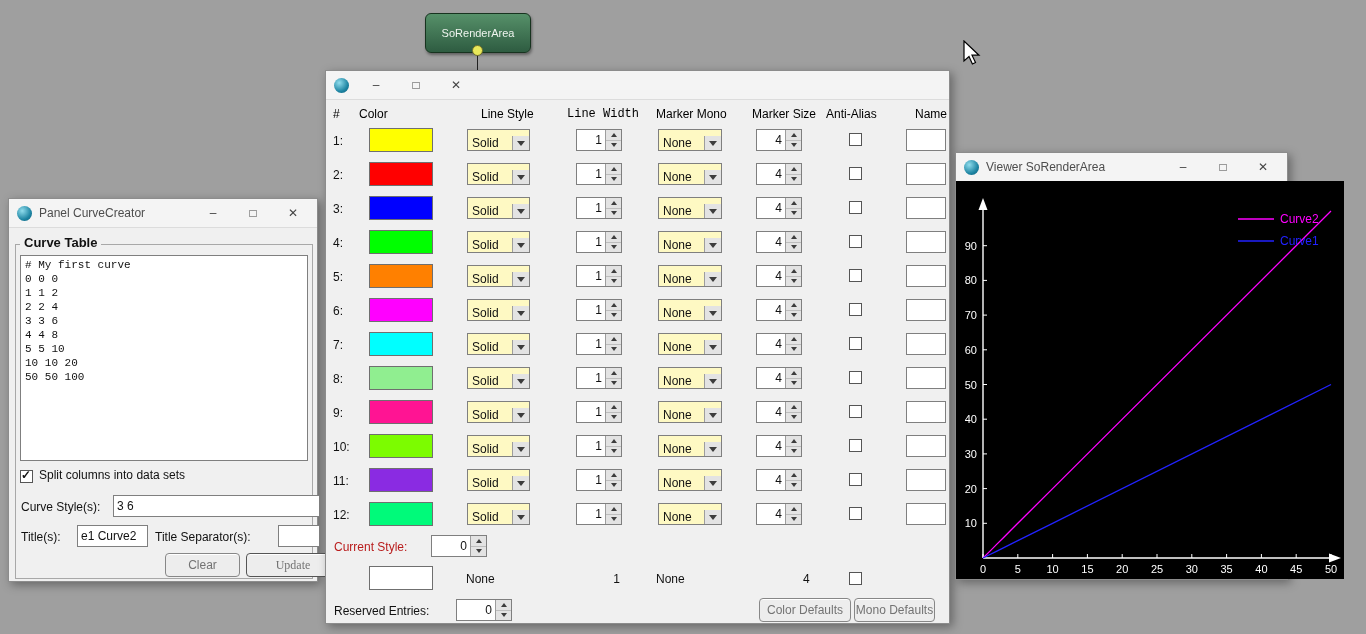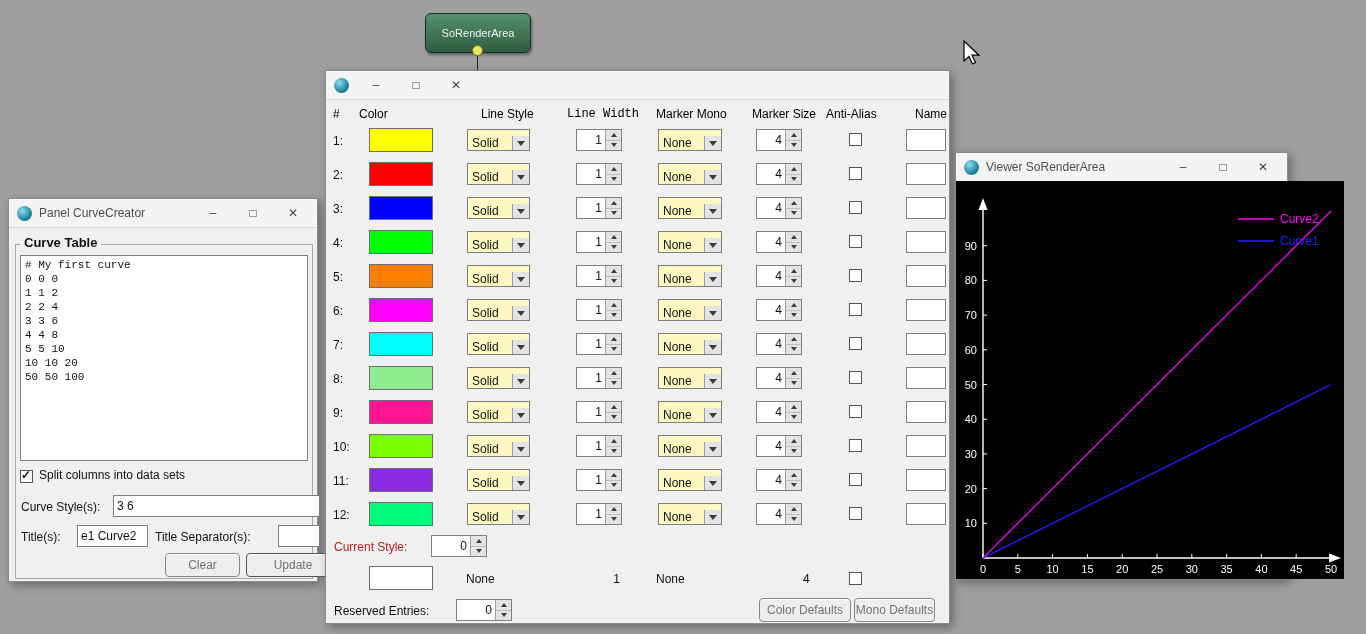--- a/index.html
+++ b/index.html
@@ -54,21 +54,21 @@
   .cc-label{position:absolute;font-size:12px;color:#111;}
   #cc-split-cb{left:11px;top:271px;}
   #cc-split-label{left:30px;top:269px;}
   #cc-style-label{left:12px;top:301px;}
   #cc-style-input{left:104px;top:296px;width:207px;}
   #cc-titles-label{left:12px;top:331px;}
   #cc-titles-input{left:68px;top:326px;width:71px;}
   #cc-sep-label{left:146px;top:331px;}
   #cc-sep-input{left:269px;top:326px;width:42px;}
   #cc-clear{left:156px;top:354px;width:75px;}
-  #cc-update{left:237px;top:354px;width:94px;border-color:#555;}
+  #cc-update{left:237px;top:354px;width:94px;border-color:#555;font-family:Liberation Serif, serif;}
 
   
   #win-sp{left:325px;top:70px;width:625px;height:554px;z-index:4;}
   .sp-headers span{position:absolute;top:36px;font-size:12px;color:#000;}
   #h-idx{left:7px;}#h-color{left:33px;text-align:right;}#h-ls{left:155px;}#h-lw{left:241px;font-family:Liberation Mono, monospace;}
   #h-mt{left:330px;}#h-ms{left:426px;}#h-aa{left:500px;}#h-name{left:589px;}
   #sp-rows{position:absolute;left:0;top:52px;width:623px;}
   .sp-row{position:relative;height:34px;}
   .sp-idx{position:absolute;left:7px;top:11px;font-size:12px;color:#111;}
   .sp-swatch{position:absolute;left:43px;top:5px;width:64px;height:24px;border:1px solid #6f6f6f;box-sizing:border-box;}

